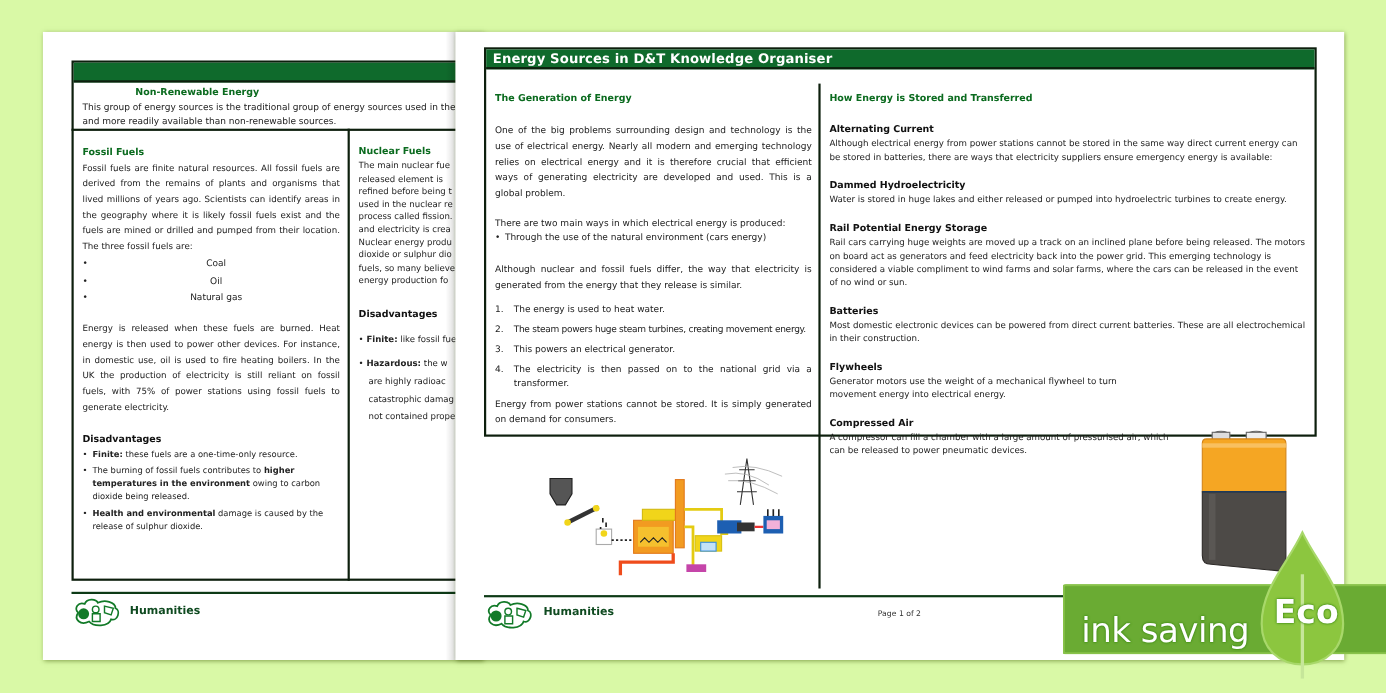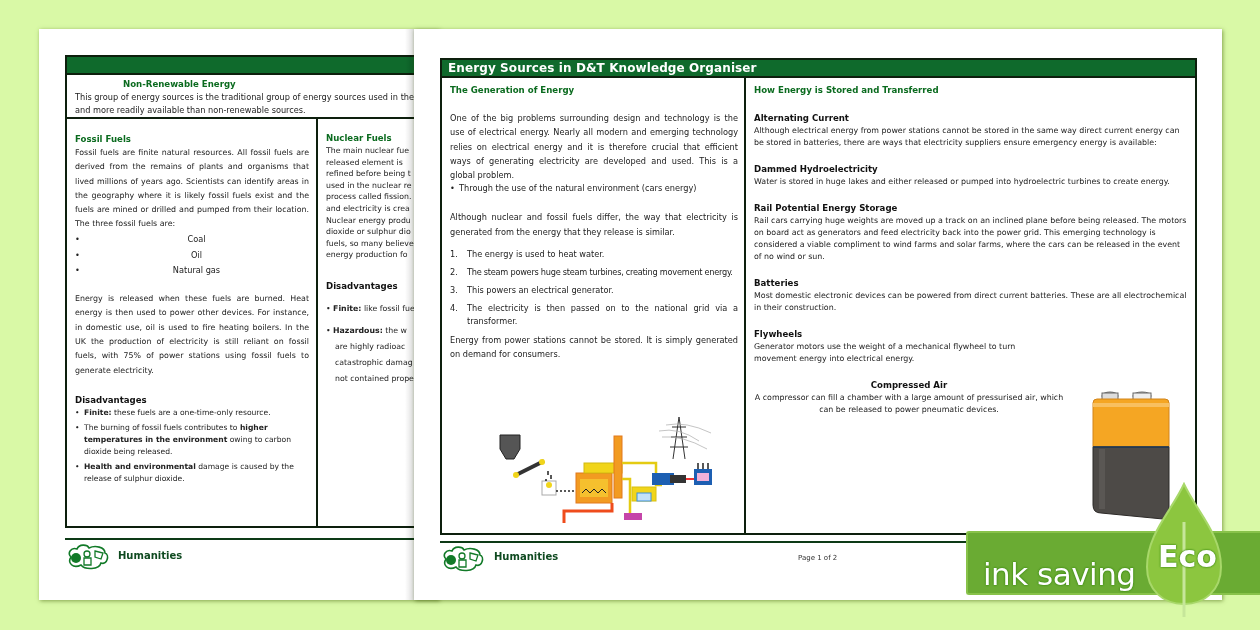--- a/index.html
+++ b/index.html
@@ -114,28 +114,29 @@
     <circle cx="11" cy="15" r="5" fill="#127a28"></circle>
     <circle cx="22" cy="11" r="3" fill="none" stroke="#127a28" stroke-width="1.3"></circle>
     <path d="M19 15 h7 v7 h-7 z" fill="none" stroke="#127a28" stroke-width="1.3"></path>
     <path d="M30 8 l8 2 l-2 6 l-6 -2 z" fill="none" stroke="#127a28" stroke-width="1.3"></path>
   </svg>
   <div class="footer-label" style="left:79px; top:521px;">Humanities</div>
 </div>
 <div class="page-back-shadow"></div>
 
 <div class="page" id="page-front">
-  <div class="frame" style="left:26px; top:29px; width:757px; height:477px;">
+  <div class="frame" style="left:26px; top:14px; width:757px; height:354px;">
     <div class="titlebar">Energy Sources in D&amp;T Knowledge Organiser</div>
   </div>
   <div class="col-div" style="left:330px; top:47px; height:459px;"></div>
 
   <div style="position:absolute; left:36px; top:54px; width:288px;">
     <div class="green-h" style="line-height:14px; margin-bottom:14px;">The Generation of Energy</div>
     <div class="txt just" style="line-height:14.3px;">One of the big problems surrounding design and technology is the use of electrical energy. Nearly all modern and emerging technology relies on electrical energy and it is therefore crucial that efficient ways of generating electricity are developed and used. This is a global problem.</div>
+    <div class="txt" style="margin-top:14px; line-height:13px;">There are two main ways in which electrical energy is produced:</div>
     <ul class="bul">
       <li>Through the use of the natural environment (cars energy)</li>
     </ul>
     <div class="txt just" style="margin-top:14px; line-height:15px;">Although nuclear and fossil fuels differ, the way that electricity is generated from the energy that they release is similar.</div>
     <ol class="num" style="margin-top:8px;">
       <li>
           <span class="n">1.</span>
           <span>The energy is used to heat water.</span>
         </li>
       <li>
@@ -199,21 +200,21 @@
       <div class="txt" style="line-height:12px; font-size:7.9px;">Rail cars carrying huge weights are moved up a track on an inclined plane before being released. The motors on board act as generators and feed electricity back into the power grid. This emerging technology is considered a viable compliment to wind farms and solar farms, where the cars can be released in the event of no wind or sun.</div>
     </div>
     <div style="margin-bottom:13px;">
       <div class="dark-h" style="line-height:14px;">Batteries</div>
       <div class="txt" style="line-height:12px; font-size:7.9px;">Most domestic electronic devices can be powered from direct current batteries. These are all electrochemical in their construction.</div>
     </div>
     <div style="margin-bottom:13px; width:300px;">
       <div class="dark-h" style="line-height:14px;">Flywheels</div>
       <div class="txt" style="line-height:12px; font-size:7.9px;">Generator motors use the weight of a mechanical flywheel to turn movement energy into electrical energy.</div>
     </div>
-    <div style="width:310px;text-align:center;">
+    <div style="width:310px;">
       <div class="dark-h" style="line-height:14px;">Compressed Air</div>
       <div class="txt" style="line-height:12px; font-size:7.9px;">A compressor can fill a chamber with a large amount of pressurised air, which can be released to power pneumatic devices.</div>
     </div>
   </div>
 
   <svg style="position:absolute; left:673px; top:358px;" width="90" height="140" viewBox="0 0 90 140">
     <ellipse cx="23" cy="9" rx="8" ry="4" fill="#ccc" stroke="#666"></ellipse>
     <rect x="15" y="6" width="16" height="8" fill="#ddd" stroke="#666"></rect>
     <ellipse cx="55" cy="9" rx="9" ry="4" fill="#ddd" stroke="#666"></ellipse>
     <rect x="46" y="6" width="18" height="8" fill="#eee" stroke="#666"></rect>

